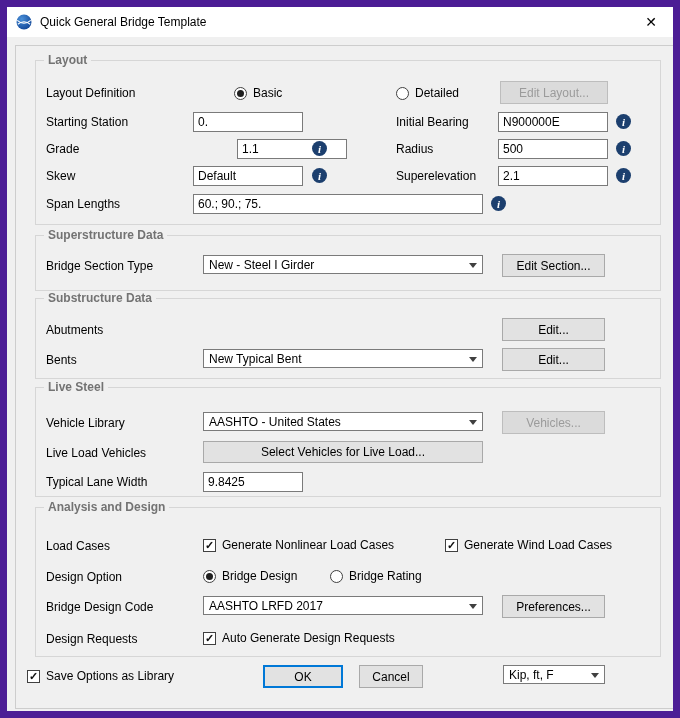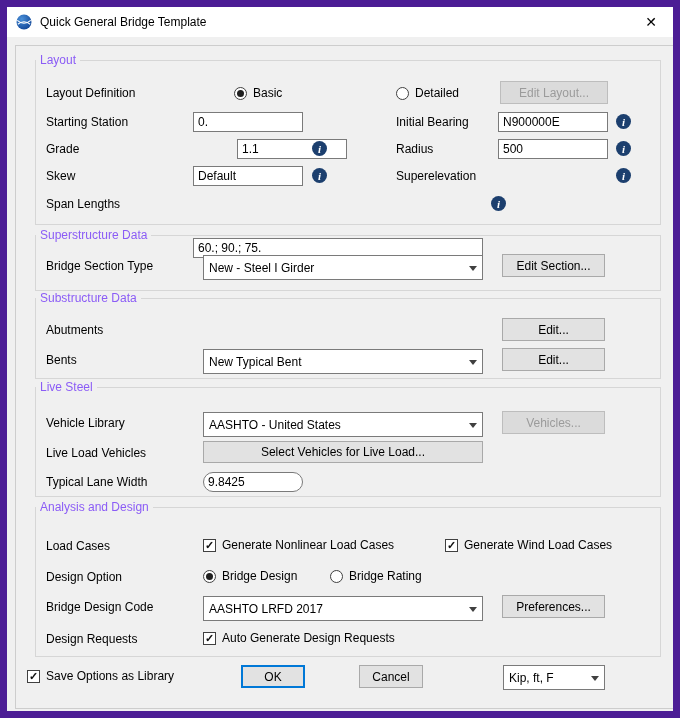--- a/index.html
+++ b/index.html
@@ -5,25 +5,25 @@
   html,body{margin:0;padding:0;background:#ffffff;}
   .dlg{position:relative;width:680px;height:718px;background:#f0f0f0;border:7px solid #4c1d95;
        box-sizing:border-box;font-family:"Liberation Sans",sans-serif;font-size:12px;color:#000;overflow:hidden;}
   .titlebar{position:absolute;left:0;top:0;width:100%;height:30px;background:#ffffff;display:flex;align-items:center;}
   .logo{margin-left:9px;flex:0 0 auto;}
   .wtitle{margin-left:8px;font-size:12px;color:#000;}
   .closebtn{margin-left:auto;width:44px;height:30px;display:flex;align-items:center;justify-content:center;
             font-size:14px;color:#000;cursor:default;}
   .panel{position:absolute;left:8px;top:38px;width:662px;height:664px;border:1px solid #cdcdcd;box-sizing:border-box;}
   .group{position:absolute;border:1px solid #d6d6d6;box-sizing:border-box;}
-  .gtitle{position:absolute;left:0;top:-8px;background:#f0f0f0;padding:0 4px;color:#8b5cf6;white-space:nowrap;}
+  .gtitle{position:absolute;left:8px;top:-8px;background:#f0f0f0;padding:0 4px;color:#737373;white-space:nowrap;font-weight:bold;}
   .lbl{position:absolute;white-space:nowrap;line-height:15px;}
   .txt{position:absolute;height:20px;border:1px solid #7a7a7a;background:#fff;
        font-family:"Liberation Sans",sans-serif;font-size:12px;padding:1px 4px;box-sizing:border-box;color:#000;}
-  .dd{position:absolute;height:25px;border:1px solid #7a7a7a;background:#fff;box-sizing:border-box;
+  .dd{position:absolute;height:19px;border:1px solid #7a7a7a;background:#fff;box-sizing:border-box;
       display:flex;align-items:center;padding:0 20px 0 5px;white-space:nowrap;overflow:hidden;cursor:default;}
   .arr{position:absolute;right:5px;top:50%;margin-top:-2px;width:0;height:0;
        border-left:4px solid transparent;border-right:4px solid transparent;border-top:5px solid #404040;}
   .btn{position:absolute;background:#e2e2e2;border:1px solid #a9a9a9;box-sizing:border-box;
        display:flex;align-items:center;justify-content:center;font-family:"Liberation Sans",sans-serif;
        font-size:12px;color:#000;padding:0;cursor:default;}
   .btn.primary{border:2px solid #0078d7;}
   .btn.disabled{background:#dbdbdb;border-color:#bdbdbd;color:#9b9b9b;}
   .radio{position:absolute;width:13px;height:13px;border:1px solid #404040;border-radius:50%;
          background:#fff;box-sizing:border-box;}
@@ -79,24 +79,25 @@
     <input class="txt" style="left: 157px; top: 78px; width: 110px; margin-left: 44px;" value="1.1">
     <span class="info" style="left:276px;top:80px">i</span>
     <span class="lbl" style="left:360px;top:81px">Radius</span>
     <input class="txt" style="left: 462px; top: 78px; width: 110px;" value="500">
     <span class="info" style="left:580px;top:80px">i</span>
 
     <span class="lbl" style="left:10px;top:108px">Skew</span>
     <input class="txt" style="left: 157px; top: 105px; width: 110px;" value="Default">
     <span class="info" style="left:276px;top:107px">i</span>
     <span class="lbl" style="left:360px;top:108px">Superelevation</span>
+    <input class="txt" style="left: 462px; top: 105px; width: 110px;" value="2.1">
     <span class="info" style="left:580px;top:107px">i</span>
 
     <span class="lbl" style="left:10px;top:136px">Span Lengths</span>
-    <input class="txt" style="left: 157px; top: 133px; width: 290px; margin-top: 44px;" value="60.; 90.; 75.">
+    <input class="txt" style="left: 157px; top: 133px; width: 290px;" value="60.; 90.; 75.">
     <span class="info" style="left:455px;top:135px">i</span>
   </div>
 
   <div class="group" style="left:28px;top:228px;width:626px;height:56px">
     <span class="gtitle">Superstructure Data</span>
     <span class="lbl" style="left:10px;top:23px">Bridge Section Type</span>
     <div class="dd" style="left:167px;top:19px;width:280px">
       <span>New - Steel I Girder</span>
       <span class="arr"></span>
     </div>
@@ -122,21 +123,21 @@
     <div class="dd" style="left:167px;top:24px;width:280px">
       <span>AASHTO - United States</span>
       <span class="arr"></span>
     </div>
     <button type="button" disabled="" class="btn disabled" style="left:466px;top:23px;width:103px;height:23px">Vehicles...</button>
 
     <span class="lbl" style="left:10px;top:58px">Live Load Vehicles</span>
     <button type="button" class="btn" style="left:167px;top:53px;width:280px;height:22px">Select Vehicles for Live Load...</button>
 
     <span class="lbl" style="left:10px;top:87px">Typical Lane Width</span>
-    <input class="txt" style="left: 167px; top: 84px; width: 100px; border-radius: 10px;" value="9.8425">
+    <input class="txt" style="left: 167px; top: 84px; width: 100px;" value="9.8425">
   </div>
 
   <div class="group" style="left:28px;top:500px;width:626px;height:150px">
     <span class="gtitle">Analysis and Design</span>
 
     <span class="lbl" style="left:10px;top:31px">Load Cases</span>
     <span class="chk" style="left:167px;top:31px">✓</span>
     <span class="lbl" style="left:186px;top:30px">Generate Nonlinear Load Cases</span>
     <span class="chk" style="left:409px;top:31px">✓</span>
     <span class="lbl" style="left:428px;top:30px">Generate Wind Load Cases</span>
@@ -154,20 +155,20 @@
     </div>
     <button type="button" class="btn" style="left:466px;top:87px;width:103px;height:23px">Preferences...</button>
 
     <span class="lbl" style="left:10px;top:124px">Design Requests</span>
     <span class="chk" style="left:167px;top:124px">✓</span>
     <span class="lbl" style="left:186px;top:123px">Auto Generate Design Requests</span>
   </div>
 
   <span class="chk" style="left:20px;top:663px">✓</span>
   <span class="lbl" style="left:39px;top:662px">Save Options as Library</span>
-  <button type="button" class="btn primary" style="left:234px;top:658px;width:64px;height:23px">OK</button>
+  <button type="button" class="btn primary" style="left:256px;top:658px;width:80px;height:23px">OK</button>
   <button type="button" class="btn" style="left:352px;top:658px;width:64px;height:23px">Cancel</button>
   <div class="dd" style="left:496px;top:658px;width:102px">
     <span>Kip, ft, F</span>
     <span class="arr"></span>
   </div>
 
 </div>
 
 </body></html>

